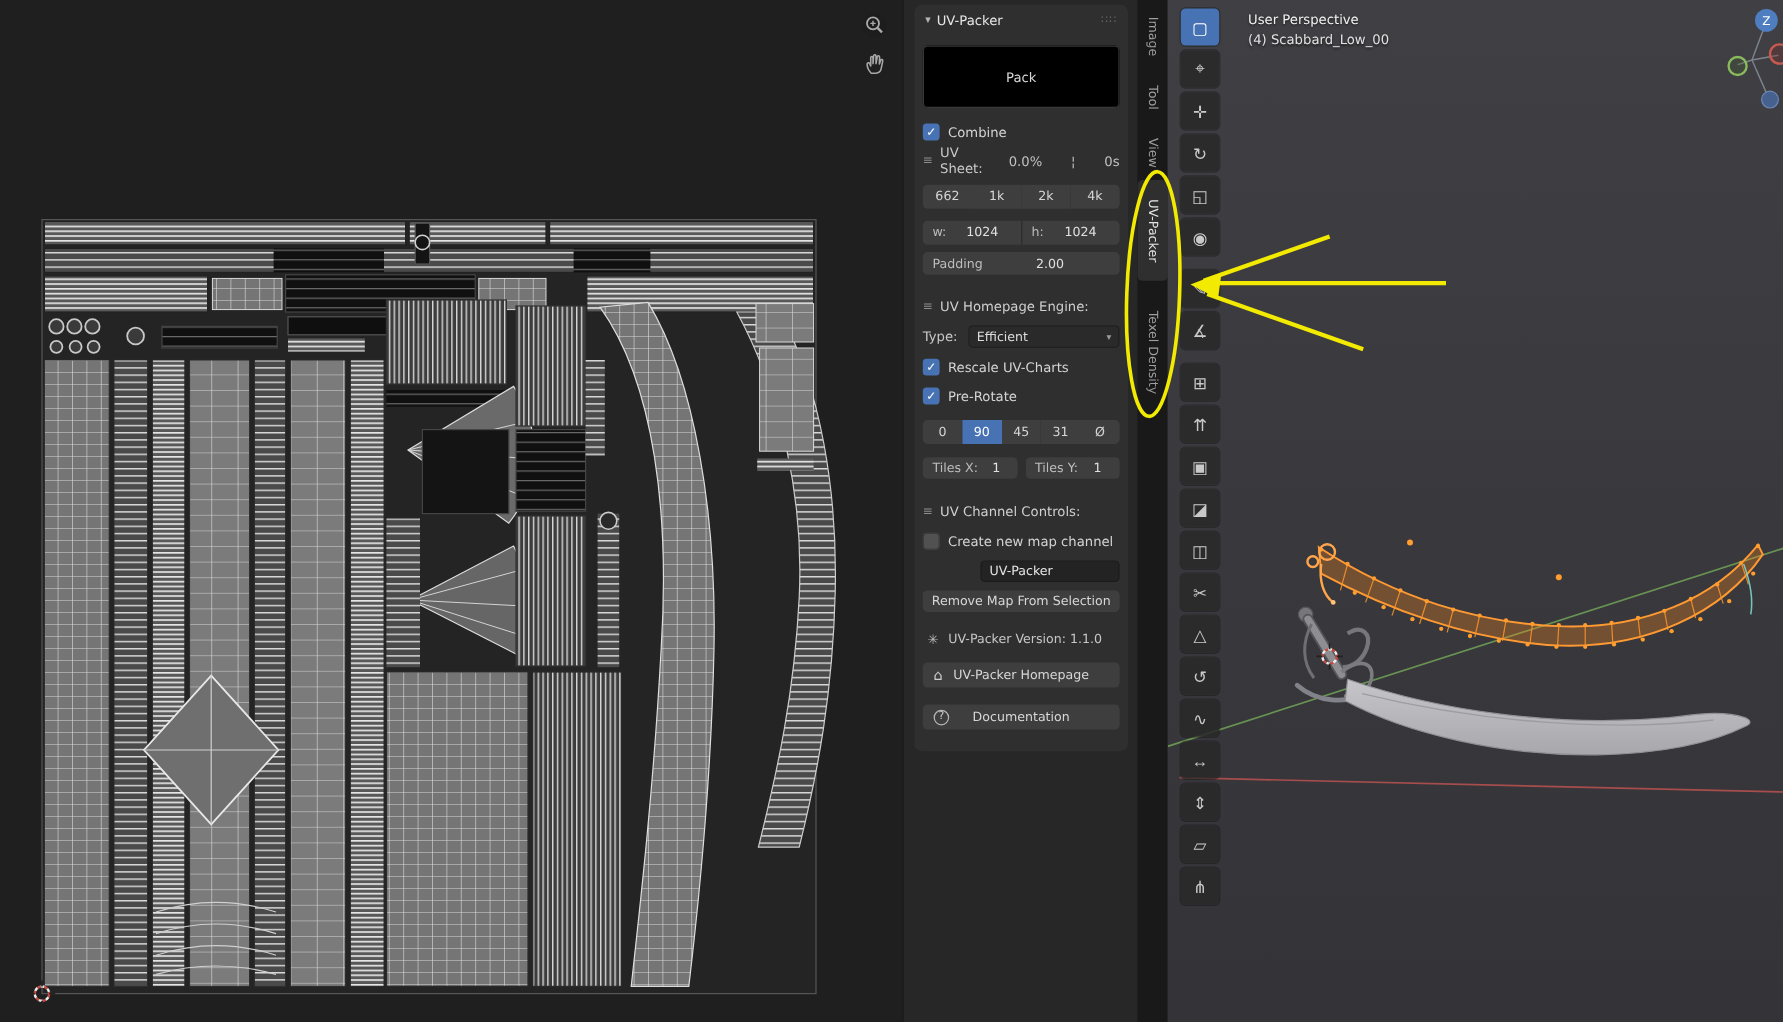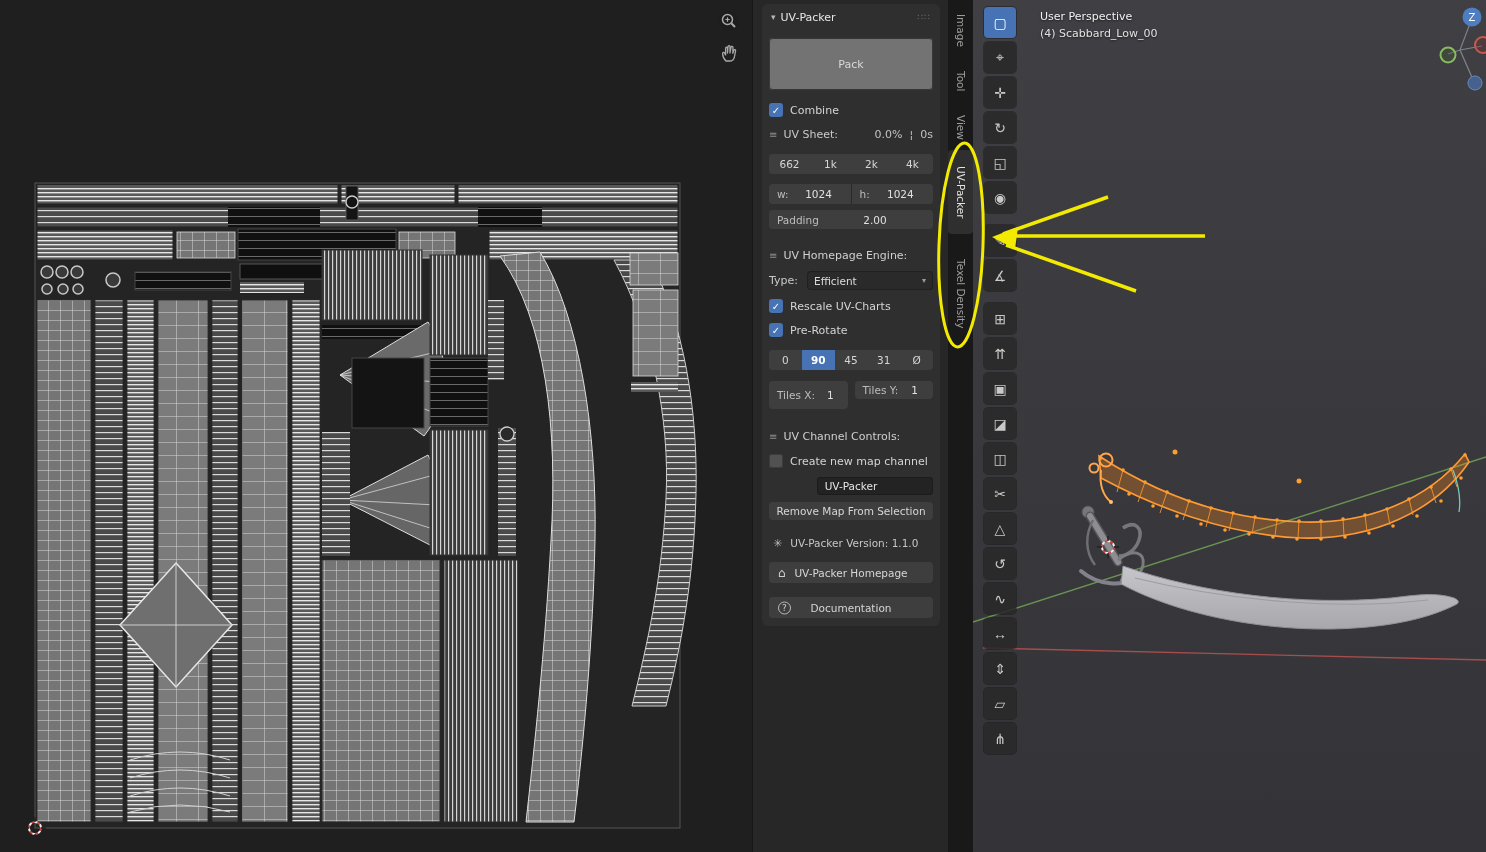--- a/index.html
+++ b/index.html
@@ -14,33 +14,33 @@
   .gizmo-btn { width:22px; height:22px; display:flex; align-items:center; justify-content:center; cursor:pointer; }
 
   
   .sidebar { position:absolute; left:752px; top:0; width:196px; height:852px; background:#272727; border-left:1px solid #181818; }
   .panel { position:absolute; left:9px; top:4px; width:178px; height:622px; background:#2f2f2f; border-radius:6px; padding:0 7px; }
   .panel-header { height:26px; display:flex; align-items:center; gap:5px; padding:0 2px; cursor:pointer; }
   .chev { color:#b5b5b5; font-size:9px; }
   .ptitle { flex:1; font-size:11px; color:#e6e6e6; }
   .grip { color:#6d6d6d; font-size:9px; letter-spacing:1px; }
   .panel button { font-family:inherit; border:none; cursor:pointer; }
-  .pack { display:block; width:100%; height:52px; margin-top:8px; background:#737373; border-radius:4px; color:#d8d8d8; font-size:11px; box-shadow:inset 0 0 0 1px #383838; }
+  .pack { display:block; width:100%; height:52px; margin-top:8px; background:#000000; border-radius:4px; color:#d8d8d8; font-size:11px; box-shadow:inset 0 0 0 1px #383838; }
   .row { display:flex; align-items:center; }
   .chk-row { gap:7px; font-size:11px; color:#d4d4d4; height:14px; }
   .checkbox { width:14px; height:14px; border-radius:3px; background:#515151; box-shadow:inset 0 0 0 1px #3c3c3c; display:flex; align-items:center; justify-content:center; font-size:10px; color:#fff; cursor:pointer; flex:none; }
   .checkbox.checked { background:#4772b3; box-shadow:none; }
   .sheet-row { font-size:11px; color:#c9c9c9; gap:6px; height:14px; }
-  .sheet-vals { margin-left:auto; display:flex; gap:7px; color:#c2c2c2; }
+  .sheet-vals { margin-left:auto; display:flex; gap:24px; color:#c2c2c2; }
   .seg { display:flex; }
   .seg-btn, .field { height:20px; background:#3e3e3e; color:#d6d6d6; font-size:10.5px; }
   .seg-btn { flex:1; border-right:1px solid #2a2a2a; }
   .seg-btn:first-child { border-radius:4px 0 0 4px; }
   .seg-btn:last-child { border-radius:0 4px 4px 0; border-right:none; }
-  .seg-btn.active { background:#4772b3; color:#fff;font-weight:bold; }
+  .seg-btn.active { background:#4772b3; color:#fff; }
   .field { display:flex; align-items:center; padding:0 8px; cursor:ew-resize; border-radius:4px; }
   .field.joined-l { border-radius:4px 0 0 4px; border-right:1px solid #2a2a2a; }
   .field.joined-r { border-radius:0 4px 4px 0; }
   .field.half { flex:1; }
   .f-label { color:#bdbdbd; margin-right:6px; white-space:nowrap; }
   .f-value { flex:1; text-align:center; color:#e0e0e0; }
   .field.slider .f-value { }
   .section-row { display:flex; align-items:center; gap:6px; font-size:11px; color:#cfcfcf; height:13px; }
   .grip-sm { color:#8d8d8d; font-size:10px; }
   .type-row { display:flex; align-items:center; gap:6px; height:19px; }
@@ -300,21 +300,21 @@
 
       <div class="seg" style="margin-top:13px">
         <button class="seg-btn">0</button>
         <button class="seg-btn active">90</button>
         <button class="seg-btn">45</button>
         <button class="seg-btn">31</button>
         <button class="seg-btn">Ø</button>
       </div>
 
       <div class="tiles-row" style="margin-top:11px">
-        <div class="field half" style="height:28px">
+        <div class="field half" style="height:18px">
           <span class="f-label">Tiles X:</span>
           <span class="f-value">1</span>
         </div>
         <div class="field half" style="height:18px">
           <span class="f-label">Tiles Y:</span>
           <span class="f-value">1</span>
         </div>
       </div>
 
       <div class="section-row" style="margin-top:21px">

